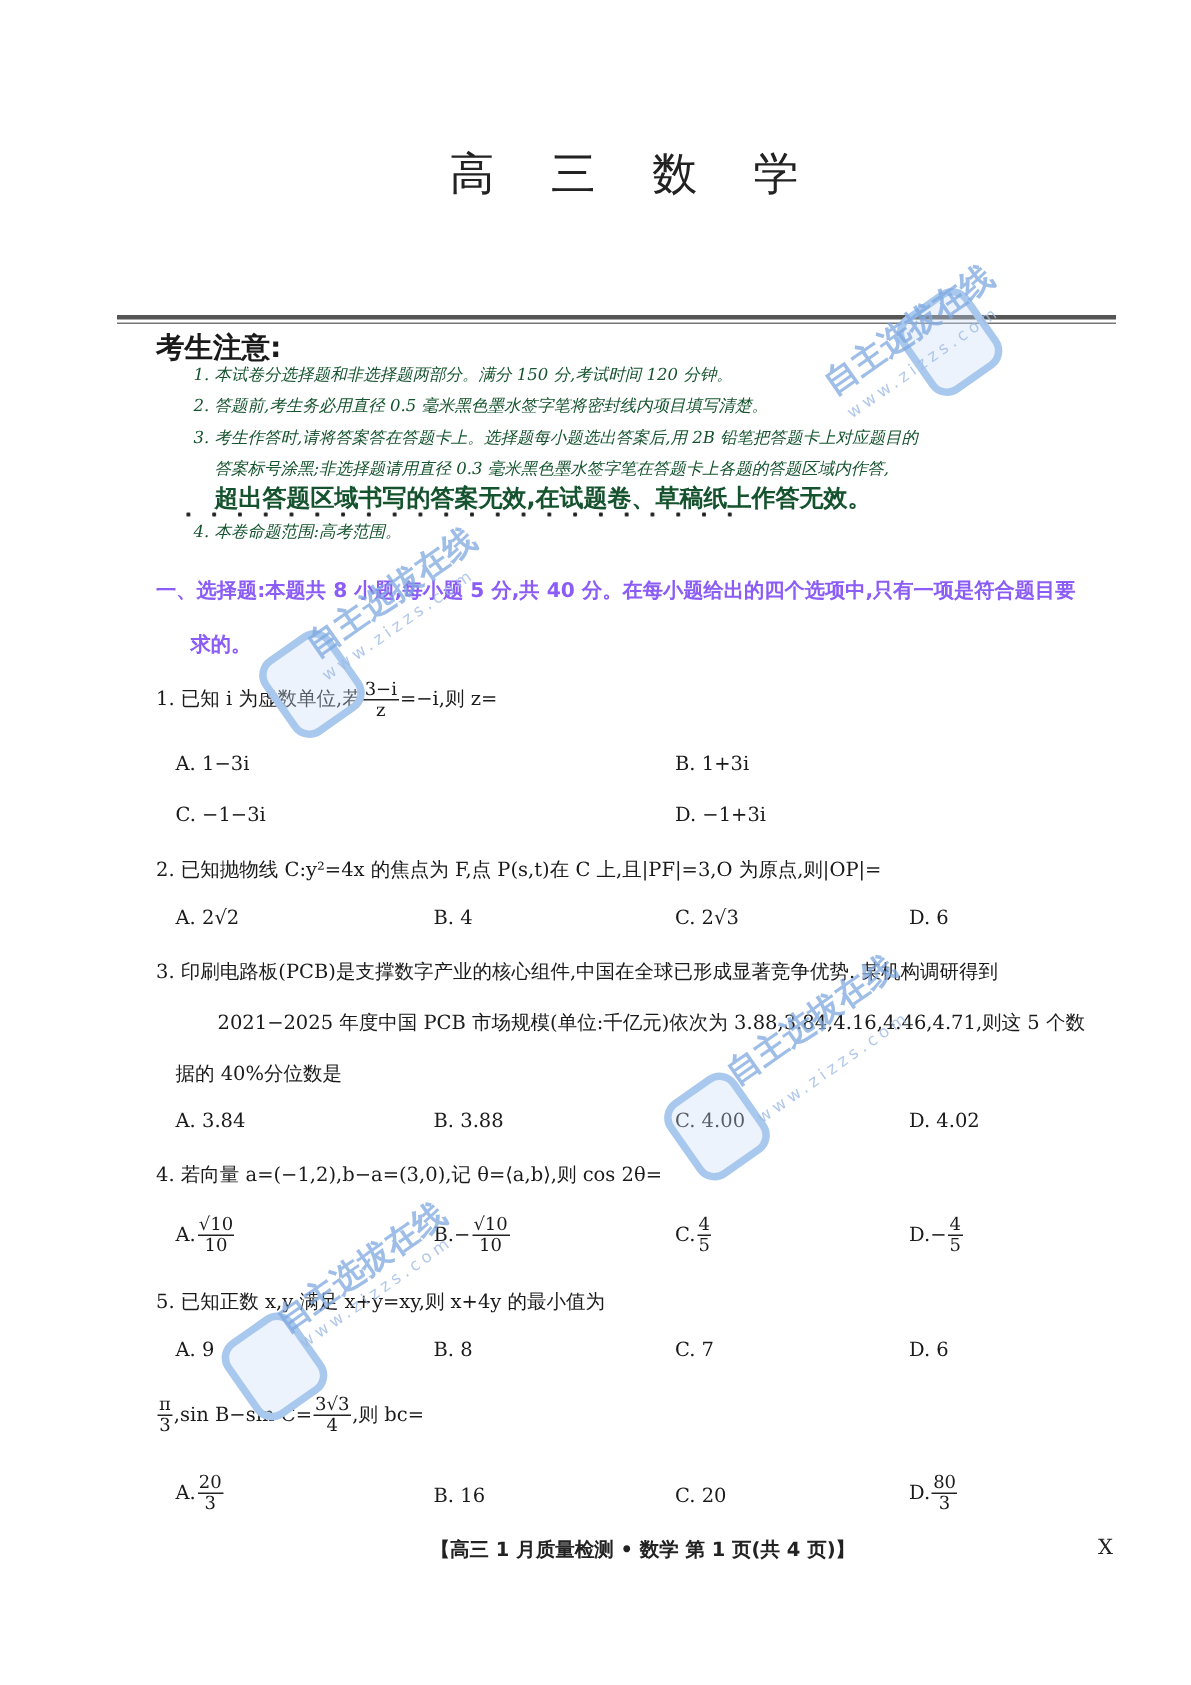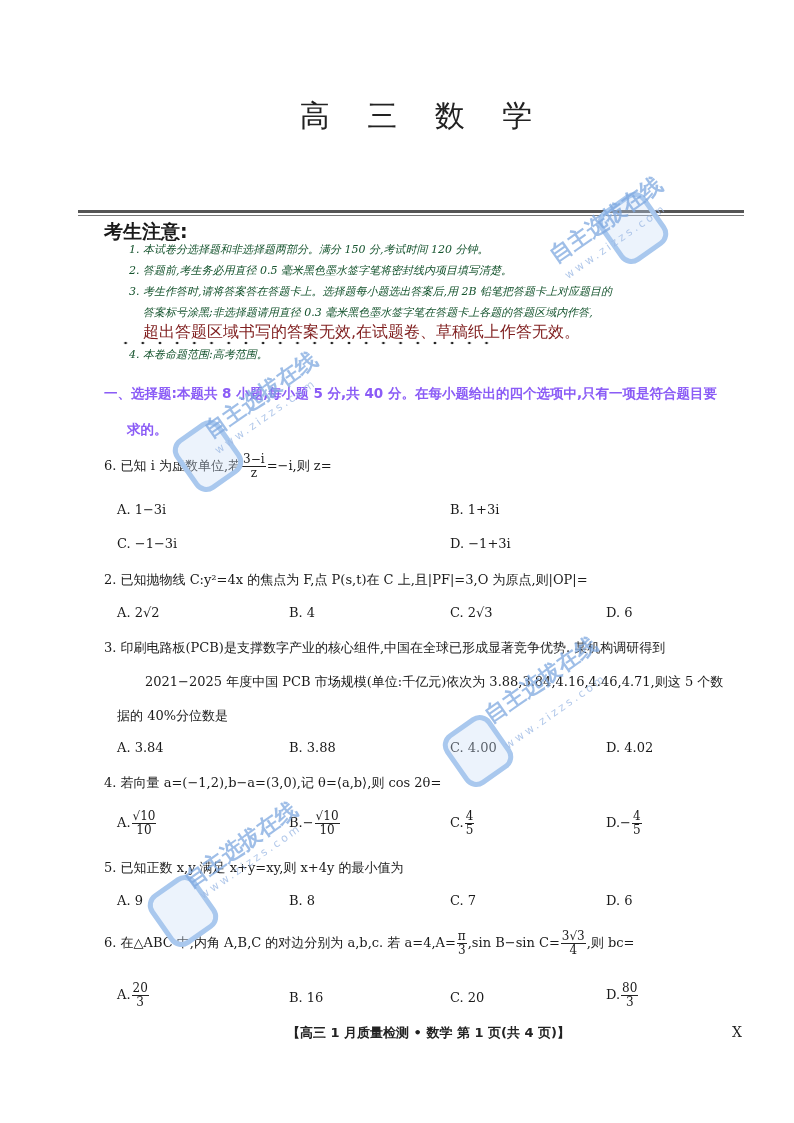--- a/index.html
+++ b/index.html
@@ -6,21 +6,21 @@
   body { width: 794px; height: 1123px; position: relative; overflow: hidden;
          font-family: "DejaVu Serif", "Liberation Serif", serif; color: #1a1a1a; }
   .abs { position: absolute; padding-left: 26px; }
   .title { left: 0; width: 794px; top: 96px; text-align: center; font-size: 30px;
            letter-spacing: 14px; font-family: "DejaVu Serif", serif; color: #222; }
   .rule1 { left: 78px; width: 640px; top: 210px; height: 3px; background: #555; }
   .rule2 { left: 78px; width: 640px; top: 215px; height: 1px; background: #777; }
   .notice-head { left: 78px; top: 219px; font-size: 19px; font-weight: bold;
                  font-family: "DejaVu Sans", sans-serif; }
   .nl { font-size: 11px; font-family: "DejaVu Serif", serif; color: #14532d; white-space: nowrap; font-style: italic; }
-  .nl-bold { font-size: 16px; font-weight: normal; font-family: "DejaVu Sans", sans-serif; color: #7f1d1d; white-space: nowrap; }
+  .nl-bold { font-size: 16px; font-weight: bold; font-family: "DejaVu Sans", sans-serif; color: #14532d; white-space: nowrap; }
   .emph-dots { left: 117px; top: 341px; width: 354px; height: 4px;
                background-image: radial-gradient(circle, #222 1.3px, transparent 1.6px);
                background-size: 17.2px 4px; background-repeat: repeat-x; }
   .section { font-size: 13.5px; font-weight: bold; font-family: "DejaVu Sans", sans-serif; white-space: nowrap; color: #8b5cf6; }
   .q { font-size: 13px; white-space: nowrap; color: #1a1a1a; }
   .opt { font-size: 13px; white-space: nowrap; color: #1a1a1a; }
   .frac { display: inline-flex; flex-direction: column; align-items: center; vertical-align: middle;
           font-size: 12px; line-height: 1.1; margin: 0 1px; }
   .frac .num { border-bottom: 1px solid #222; padding: 0 1px; }
   .frac .den { padding: 0 1px; }
@@ -49,21 +49,21 @@
 <div class="abs nl" style="left:103px;top:284px;">3. 考生作答时,请将答案答在答题卡上。选择题每小题选出答案后,用 2B 铅笔把答题卡上对应题目的</div>
 <div class="abs nl" style="left:117px;top:305px;">答案标号涂黑;非选择题请用直径 0.3 毫米黑色墨水签字笔在答题卡上各题的答题区域内作答,</div>
 <div class="abs nl-bold" style="left:117px;top:322px;">超出答题区域书写的答案无效,在试题卷、草稿纸上作答无效。</div>
 <div class="abs emph-dots"></div>
 <div class="abs nl" style="left:103px;top:347px;">4. 本卷命题范围:高考范围。</div>
 
 <div class="abs section" style="left:78px;top:385px;">一、选择题:本题共 8 小题,每小题 5 分,共 40 分。在每小题给出的四个选项中,只有一项是符合题目要</div>
 <div class="abs section" style="left:101px;top:421px;">求的。</div>
 
 <div class="abs q" style="left:78px;top:453px;">
-  <span>6. 已知 i 为虚数单位,若</span><span class="frac">
+  <span>1. 已知 i 为虚数单位,若</span><span class="frac">
       <span class="num">3−i</span>
       <span class="den">z</span>
     </span><span>=−i,则 z=</span>
 </div>
 <div class="abs opt" style="left:91px;top:502px;">A. 1−3i</div>
 <div class="abs opt" style="left:424px;top:502px;">B. 1+3i</div>
 <div class="abs opt" style="left:91px;top:536px;">C. −1−3i</div>
 <div class="abs opt" style="left:424px;top:536px;">D. −1+3i</div>
 
 <div class="abs q" style="left:78px;top:571px;">2. 已知抛物线 C:y²=4x 的焦点为 F,点 P(s,t)在 C 上,且|PF|=3,O 为原点,则|OP|=</div>
@@ -106,21 +106,21 @@
     </span>
 </div>
 
 <div class="abs q" style="left:78px;top:859px;">5. 已知正数 x,y 满足 x+y=xy,则 x+4y 的最小值为</div>
 <div class="abs opt" style="left:91px;top:893px;">A. 9</div>
 <div class="abs opt" style="left:263px;top:893px;">B. 8</div>
 <div class="abs opt" style="left:424px;top:893px;">C. 7</div>
 <div class="abs opt" style="left:580px;top:893px;">D. 6</div>
 
 <div class="abs q" style="left:78px;top:930px;">
-  <span>6. 在△ABC 中,内角 A,B,C 的对边分别为 a,b,c. 若 a=4,A=</span><span class="frac">
+  <span class="frac">
       <span class="num">π</span>
       <span class="den">3</span>
     </span><span>,sin B−sin C=</span><span class="frac">
       <span class="num">3√3</span>
       <span class="den">4</span>
     </span><span>,则 bc=</span>
 </div>
 <div class="abs opt" style="left:91px;top:982px;">
   <span>A.</span><span class="frac">
       <span class="num">20</span>

